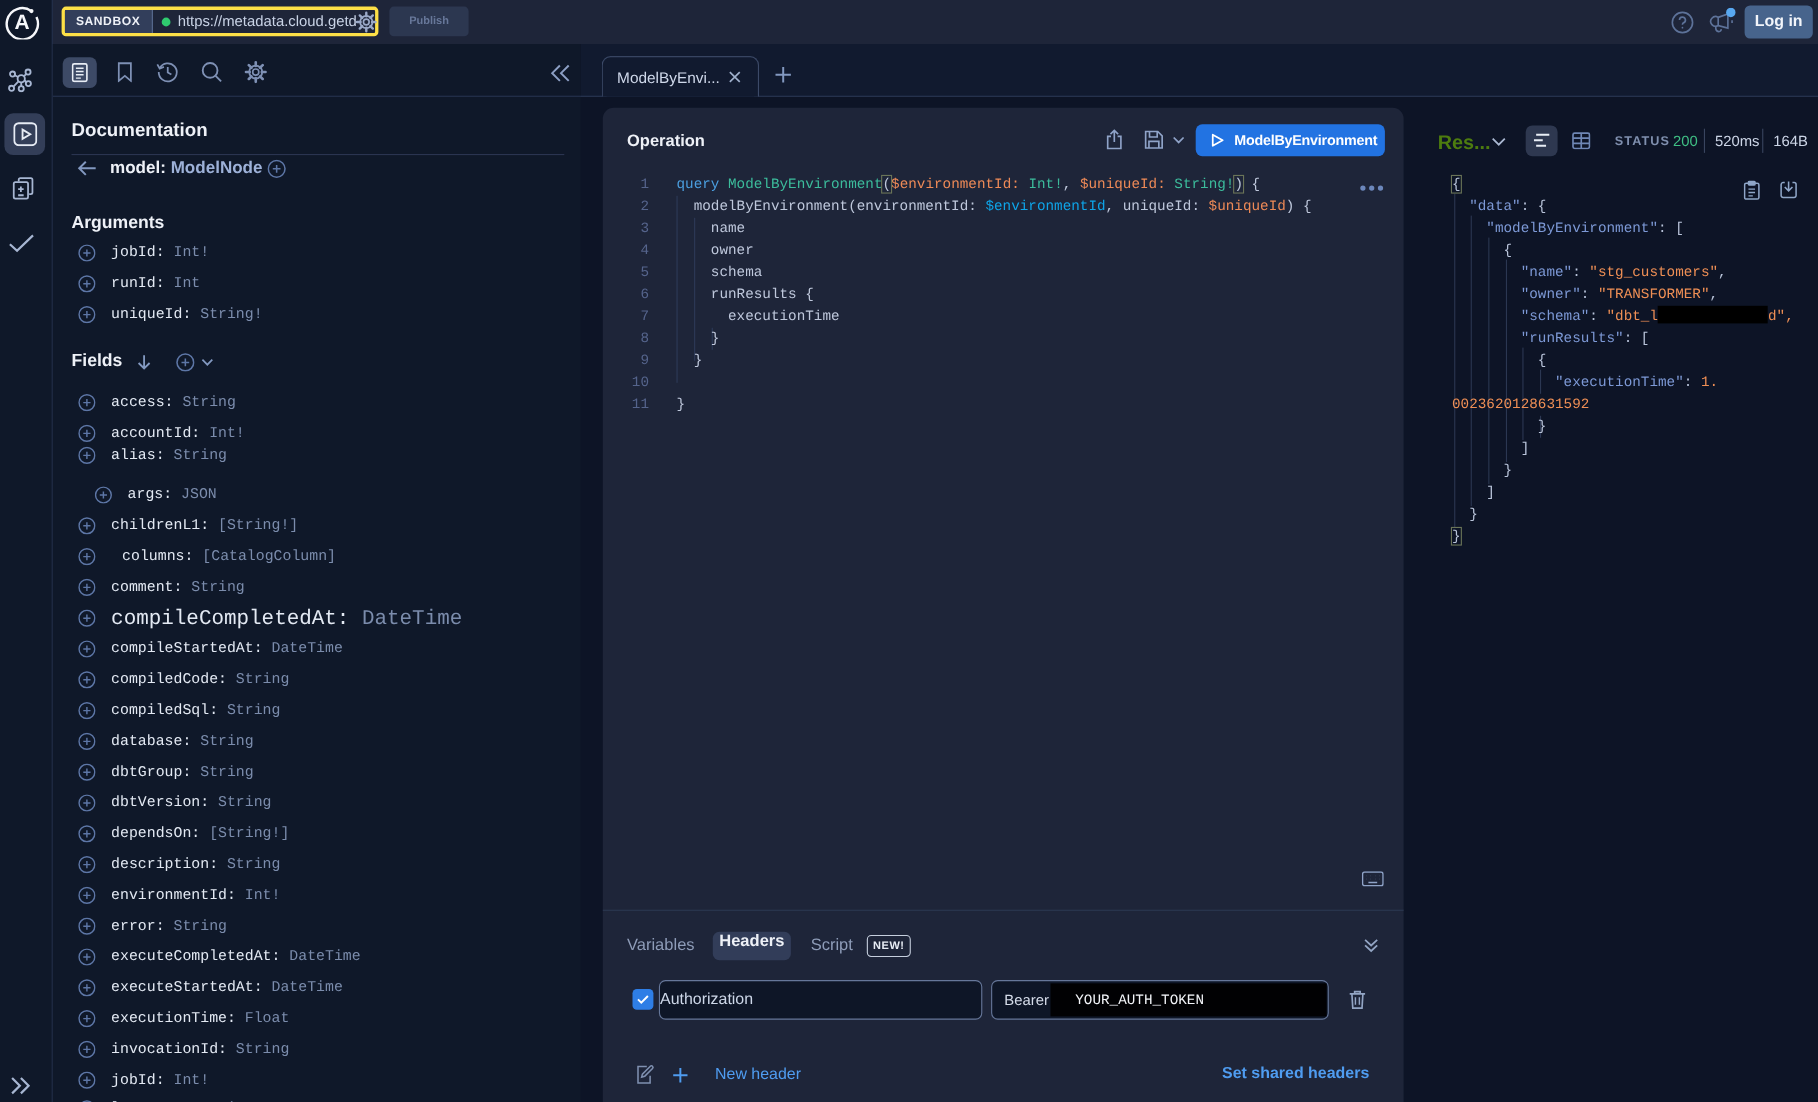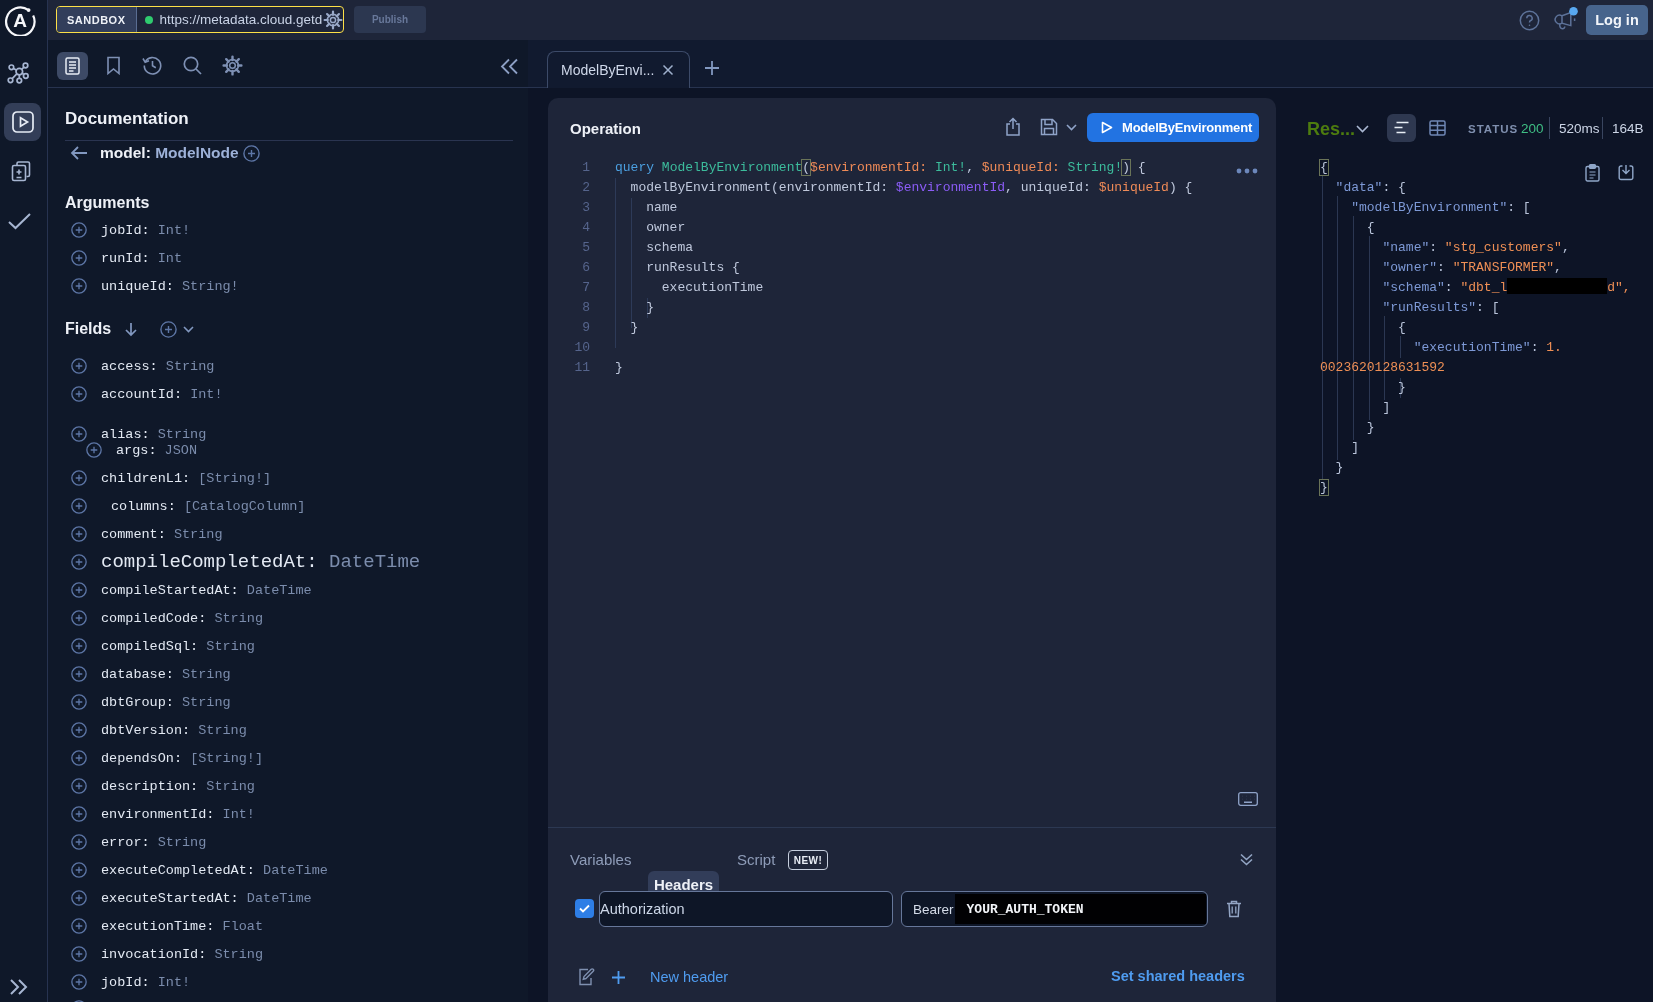--- a/index.html
+++ b/index.html
@@ -19,21 +19,21 @@
 <div class="ab" style="left:0;top:0;width:48px;height:1002px;background:#0f1829;border-right:1px solid #273350;box-sizing:border-box;"></div>
 
 <div class="ab" style="left:4px;top:4px;width:32px;height:32px;">
 <svg width="32" height="32" viewBox="0 0 32 32">
   <path d="M29.15 11.55 A14.2 14.2 0 1 1 24.6 6.1" fill="none" stroke="#f6f7fa" stroke-width="2.2"></path>
   <circle cx="24.6" cy="6.1" r="1.9" fill="#f6f7fa"></circle>
   <text x="16" y="22.5" font-family="Liberation Sans,sans-serif" font-size="19" font-weight="bold" fill="#f6f7fa" text-anchor="middle">A</text>
 </svg>
 </div>
 
-<div class="ab" style="left:56px;top:6px;width:288px;height:27px;border:1px solid #fde047;border-radius:4px;box-sizing:border-box;display:flex;align-items:center;overflow:hidden;">
+<div class="ab" style="left:56px;top:6px;width:288px;height:27px;border:3px solid #fde047;border-radius:4px;box-sizing:border-box;display:flex;align-items:center;overflow:hidden;">
   <div style="background:#323e5b;height:100%;display:flex;align-items:center;padding:0 10px;border-right:1px solid #5a6d92;flex:none;">
     <span style="color:#eef1f7;font-size:11px;font-weight:bold;letter-spacing:.5px;">SANDBOX</span>
   </div>
   <span style="width:8px;height:8px;border-radius:50%;background:#2fcb6f;margin-left:8px;flex:none;"></span>
   <span style="color:#c9d3e6;font-size:13.5px;margin-left:7px;white-space:nowrap;max-width:168px;overflow:hidden;">https://metadata.cloud.getd</span>
 </div>
 
 <div class="ab" style="left:323px;top:10px;">
 <svg width="20" height="20" viewBox="0 0 20 20" fill="none" stroke="#9aa9c8">
   <circle cx="10" cy="10" r="2.6" stroke-width="1.5"></circle>
@@ -215,21 +215,21 @@
       </svg>
   <span class="mono" style="margin-left:14px;font-size:13.5px;color:#e3e9f3;">access: <span style="color:#7b8cac;">String</span></span>
 </div>
 <div class="row" style="left:71px;top:380px;height:28px;">
   <svg width="16" height="16" viewBox="0 0 17 17" fill="none" stroke="#5d76a6" stroke-width="1.4">
         <circle cx="8.5" cy="8.5" r="7.6"></circle>
         <path d="M8.5 5 V12 M5 8.5 H12"></path>
       </svg>
   <span class="mono" style="margin-left:14px;font-size:13.5px;color:#e3e9f3;">accountId: <span style="color:#7b8cac;">Int!</span></span>
 </div>
-<div class="row" style="left:71px;top:420px;height:28px;">
+<div class="row" style="left:71px;top:400px;height:28px;">
   <svg width="16" height="16" viewBox="0 0 17 17" fill="none" stroke="#5d76a6" stroke-width="1.4">
         <circle cx="8.5" cy="8.5" r="7.6"></circle>
         <path d="M8.5 5 V12 M5 8.5 H12"></path>
       </svg>
   <span class="mono" style="margin-left:14px;font-size:13.5px;color:#e3e9f3;">alias: <span style="color:#7b8cac;">String</span></span>
 </div>
 <div class="row" style="left:86px;top:436px;height:28px;text-align:right;">
   <svg width="16" height="16" viewBox="0 0 17 17" fill="none" stroke="#5d76a6" stroke-width="1.4">
         <circle cx="8.5" cy="8.5" r="7.6"></circle>
         <path d="M8.5 5 V12 M5 8.5 H12"></path>
@@ -433,21 +433,21 @@
 8
 9
 10
 11</pre>
 
 <div class="ab" style="left:615px;top:178px;width:1px;height:170px;background:#2d3a58;"></div>
 <div class="ab" style="left:631px;top:198px;width:1px;height:130px;background:#2d3a58;"></div>
 <div class="ab" style="left:647px;top:298px;width:1px;height:20px;background:#2d3a58;"></div>
 
 <pre class="ab mono" id="code" style="left:615px;top:158px;font-size:13px;line-height:20px;color:#bfc8dc;"><span style="color:#4b9fe0;">query</span> <span style="color:#3cbc9c;">ModelByEnvironment</span><span style="outline:1px solid #6a7458;">(</span><span style="color:#ee8a57;">$environmentId:</span> <span style="color:#3cbc9c;">Int!</span>, <span style="color:#ee8a57;">$uniqueId:</span> <span style="color:#3cbc9c;">String!</span><span style="outline:1px solid #6a7458;">)</span> {
-  modelByEnvironment(environmentId: <span style="color:#8b5cf6;">$environmentId</span>, uniqueId: <span style="color:#ee8a57;">$uniqueId</span>) {
+  modelByEnvironment(environmentId: <span style="color:#0ea5e9;">$environmentId</span>, uniqueId: <span style="color:#ee8a57;">$uniqueId</span>) {
     name
     owner
     schema
     runResults {
       executionTime
     }
   }
 
 }</pre>
 
@@ -462,21 +462,21 @@
 <div class="ab" style="left:1238px;top:792px;">
 <svg width="20" height="14" viewBox="0 0 20 14" fill="none" stroke="#8fa3c8" stroke-width="1.3">
   <rect x="0.7" y="0.7" width="18.6" height="12.6" rx="2"></rect>
   <path d="M4 4.2 h.1 M8 4.2 h.1 M12 4.2 h.1 M16 4.2 h.1 M4 7.2 h.1 M8 7.2 h.1 M12 7.2 h.1 M16 7.2 h.1 M6 10.2 h8" stroke-width="1.4"></path>
 </svg>
 </div>
 
 <div class="ab" style="left:548px;top:827px;width:728px;height:1px;background:#2c3852;"></div>
 
 <div class="ab" style="left:570px;top:851px;color:#8e9cb8;font-size:15px;">Variables</div>
-<div class="ab" style="left:648px;top:847px;width:71px;height:26px;background:#323d59;border-radius:6px;display:flex;align-items:center;justify-content:center;margin-top:24px;">
+<div class="ab" style="left:648px;top:847px;width:71px;height:26px;background:#323d59;border-radius:6px;display:flex;justify-content:center;">
   <span style="color:#eef1f7;font-size:15px;font-weight:bold;">Headers</span>
 </div>
 <div class="ab" style="left:737px;top:851px;color:#8e9cb8;font-size:15px;">Script</div>
 <div class="ab" style="left:788px;top:850px;width:40px;height:20px;border:1px solid #c6cfde;border-radius:4px;box-sizing:border-box;display:flex;align-items:center;justify-content:center;">
   <span style="color:#e8edf5;font-size:10px;font-weight:bold;letter-spacing:.5px;">NEW!</span>
 </div>
 <div class="ab" style="left:1239px;top:852px;">
 <svg width="15" height="15" viewBox="0 0 15 15" fill="none" stroke="#93a5c4" stroke-width="1.6">
       <path d="M2 2.5 L7.5 7.5 L13 2.5 M2 7.5 L7.5 12.5 L13 7.5"></path>
     </svg>
@@ -486,21 +486,21 @@
   <svg width="11" height="9" viewBox="0 0 11 9" fill="none" stroke="#ffffff" stroke-width="1.8">
       <path d="M1 4.5 L4 7.5 L10 1.5"></path>
     </svg>
 </div>
 <div class="ab" style="left:599px;top:891px;width:294px;height:36px;border:1px solid #66779a;border-radius:6px;background:#0e1627;box-sizing:border-box;display:flex;align-items:center;">
   <span style="color:#cdd7e8;font-size:14.5px;margin-left:0;">Authorization</span>
 </div>
 <div class="ab" style="left:901px;top:891px;width:307px;height:36px;border:1px solid #66779a;border-radius:6px;background:#0e1627;box-sizing:border-box;display:flex;align-items:center;">
   <span style="color:#d5dce9;font-size:13.5px;margin-left:11px;">Bearer</span>
   <div style="margin-left:1px;background:#010103;height:30px;width:251px;display:flex;align-items:center;">
-    <span class="mono" style="color:#f2f4f8;font-size:13px;font-weight:bold;margin-left:12px;">YOUR_AUTH_TOKEN</span>
+    <span class="mono" style="color:#f2f4f8;font-size:13px;font-weight:normal;margin-left:23px;">YOUR_AUTH_TOKEN</span>
   </div>
 </div>
 
 <div class="ab" style="left:1226px;top:900px;">
 <svg width="16" height="18" viewBox="0 0 16 18" fill="none" stroke="#93a5c4" stroke-width="1.5">
   <path d="M1 3.5 H15 M5.5 3.5 V1.5 H10.5 V3.5 M3 3.5 L3.8 16.5 H12.2 L13 3.5"></path>
   <path d="M6.2 6.5 V13.5 M9.8 6.5 V13.5" stroke-width="1.3"></path>
 </svg>
 </div>
 

